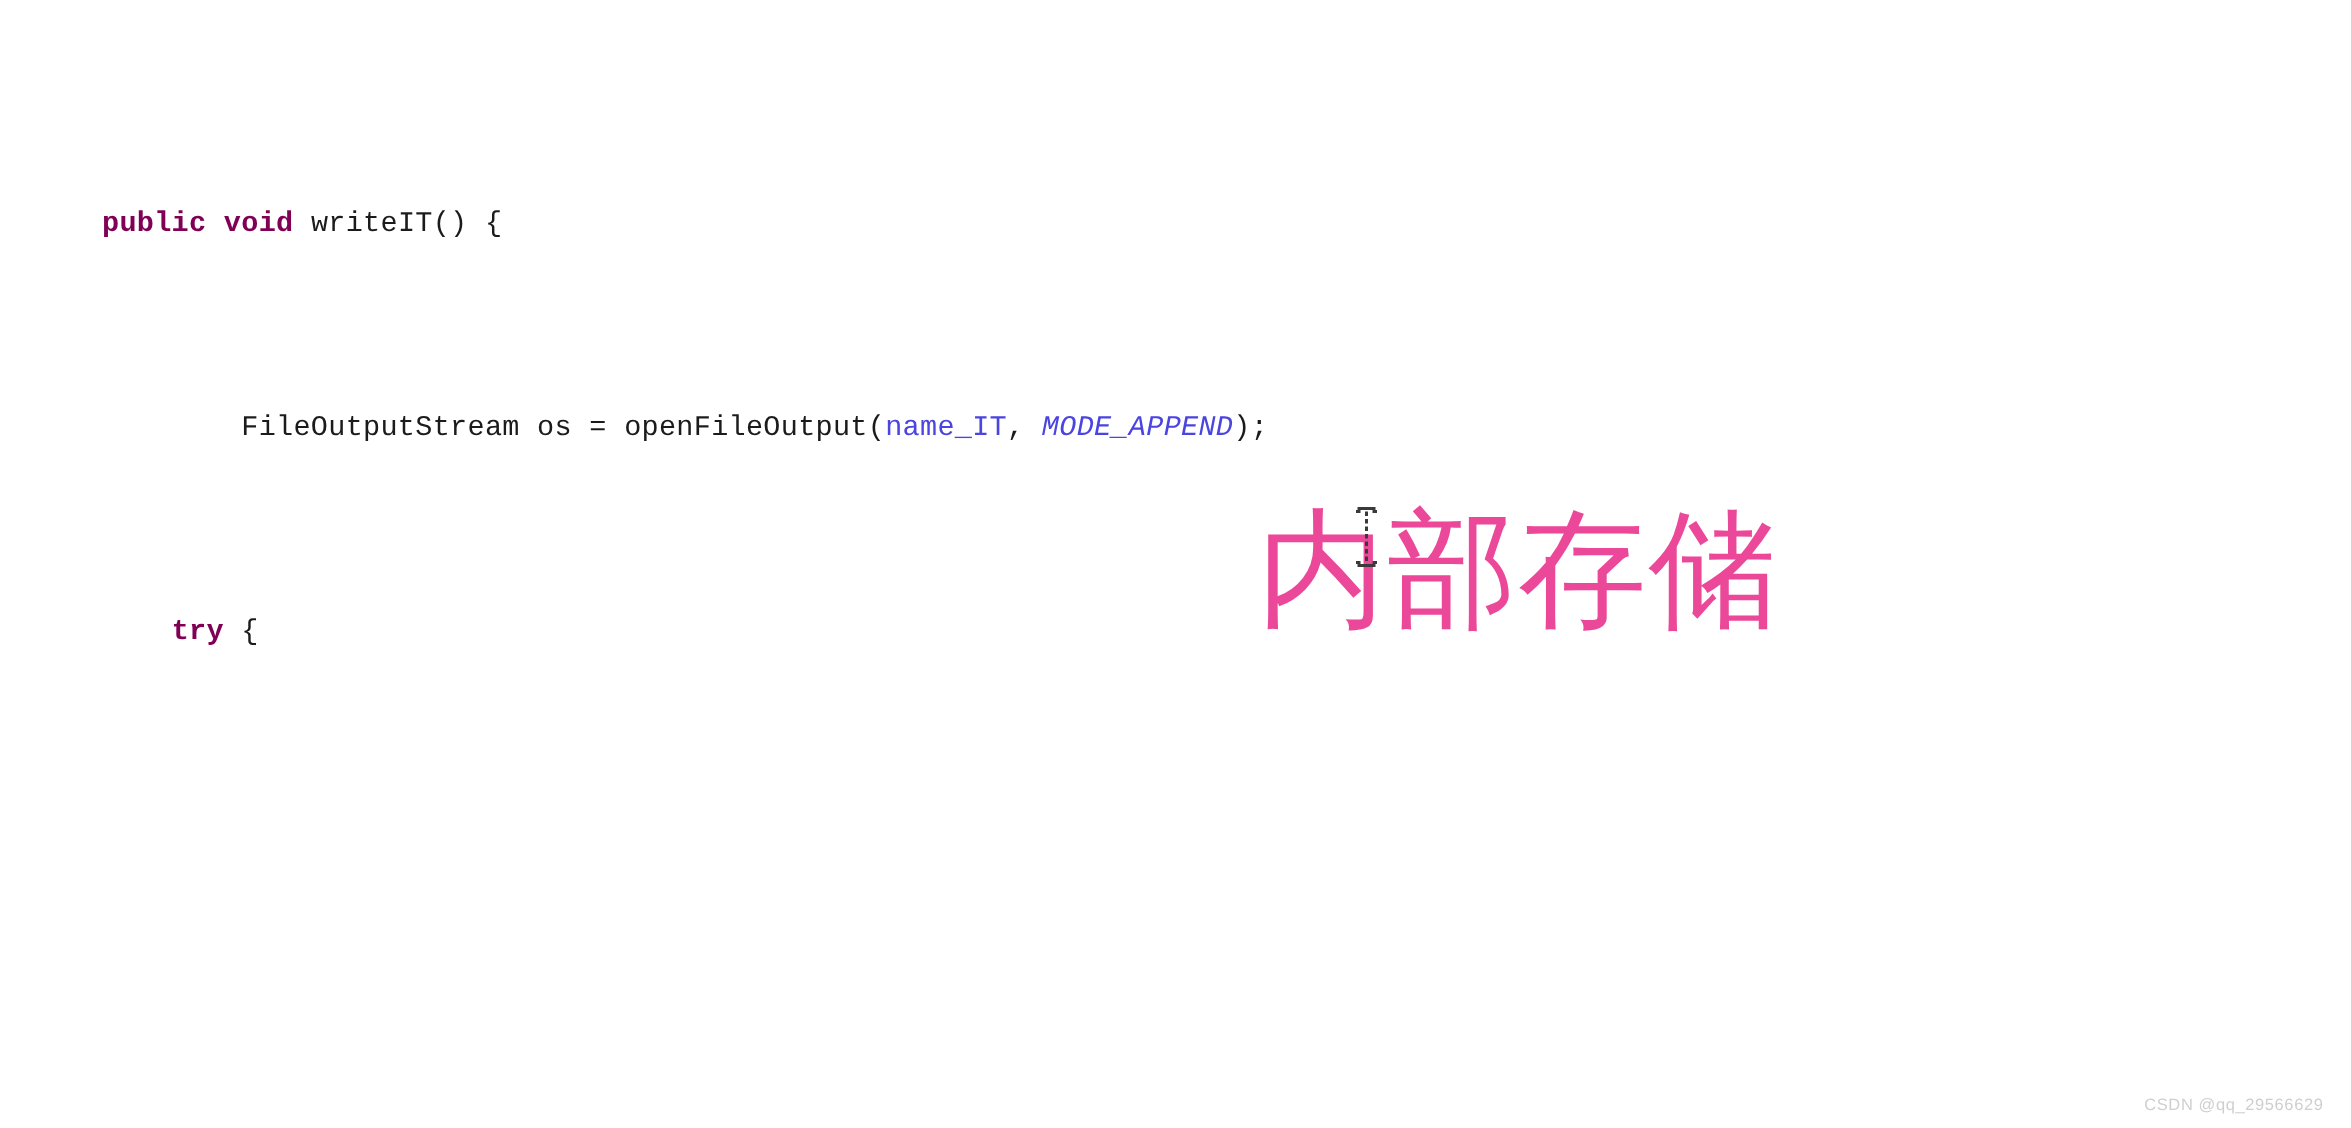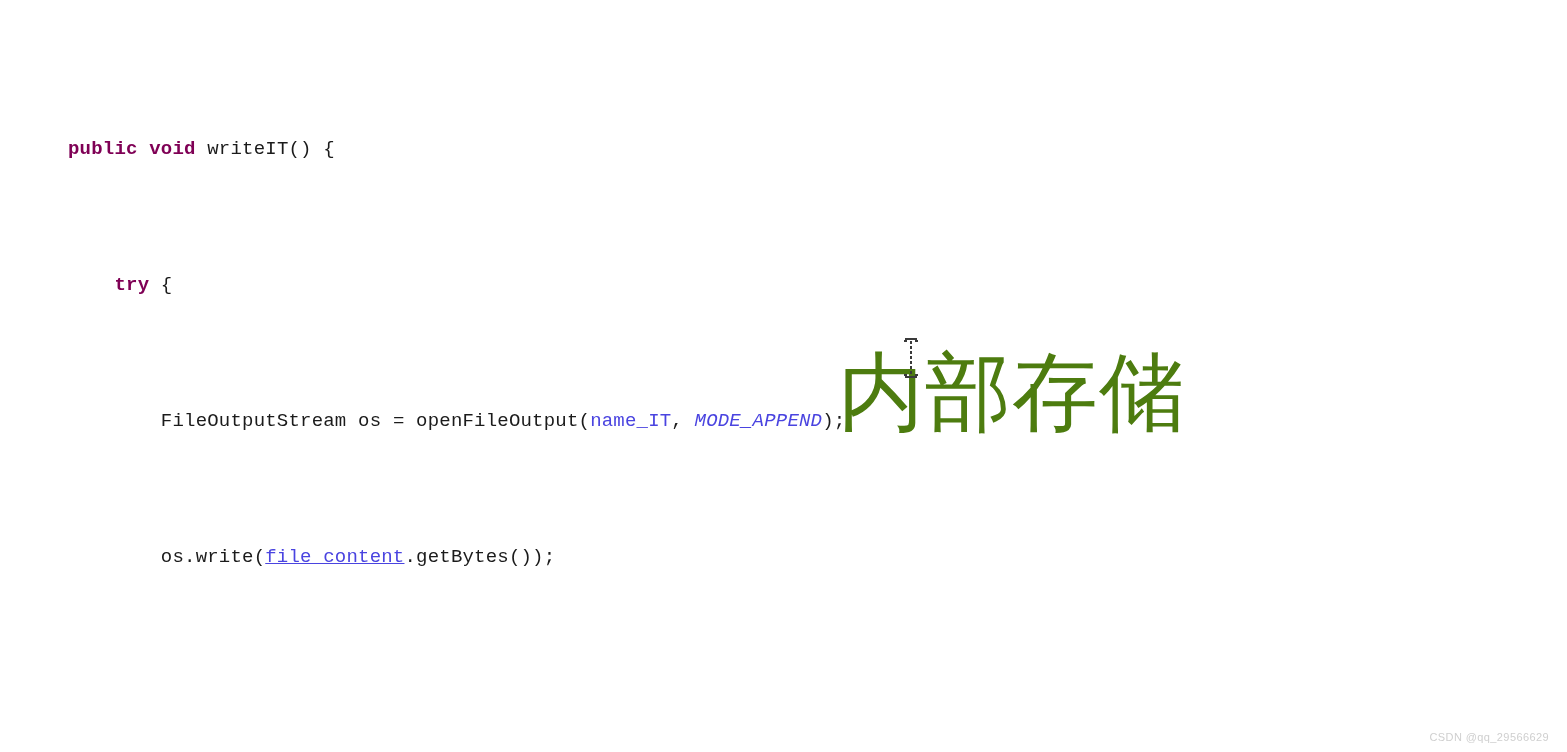--- a/index.html
+++ b/index.html
@@ -51,25 +51,25 @@
     line-height: 34px;
     white-space: pre;
     color: #1b1b1b;
     opacity: 0.55;
   }
 
   
   #overlay-text {
     position: absolute;
     left: 838px;
-    top: 344px;
+    top: 332px;
     font-family: "DejaVu Sans", "Liberation Sans", sans-serif;
     font-size: 86px;
     line-height: 96px;
-    color: #4d7c0f;
+    color: #ec4899;
     letter-spacing: 1px;
     white-space: nowrap;
     font-weight: 400;
   }
 
   
   #text-cursor {
     position: absolute;
     left: 903px;
     top: 338px;
@@ -91,25 +91,24 @@
 </style>
 </head>
 <body>
 
 <div id="screen">
 
   <div id="code">
 
     <div class="ln"><span class="kw">public</span> <span class="kw">void</span> <span class="pln">writeIT()</span> <span class="pln">{</span></div>
 
+    <div class="ln">        <span class="pln">FileOutputStream</span> <span class="pln">os = openFileOutput(</span><span class="fld">name_IT</span><span class="pln">, </span><span class="stat">MODE_APPEND</span><span class="pln">);</span></div>
+
     <div class="ln">    <span class="kw">try</span> <span class="pln">{</span></div>
 
-    <div class="ln">        <span class="pln">FileOutputStream</span> <span class="pln">os = openFileOutput(</span><span class="fld">name_IT</span><span class="pln">, </span><span class="stat">MODE_APPEND</span><span class="pln">);</span></div>
-
-    <div class="ln">        <span class="pln">os.write(</span><span class="fldu">file_content</span><span class="pln">.getBytes());</span></div>
 
 
     
 
     
 
     
 
     
 

